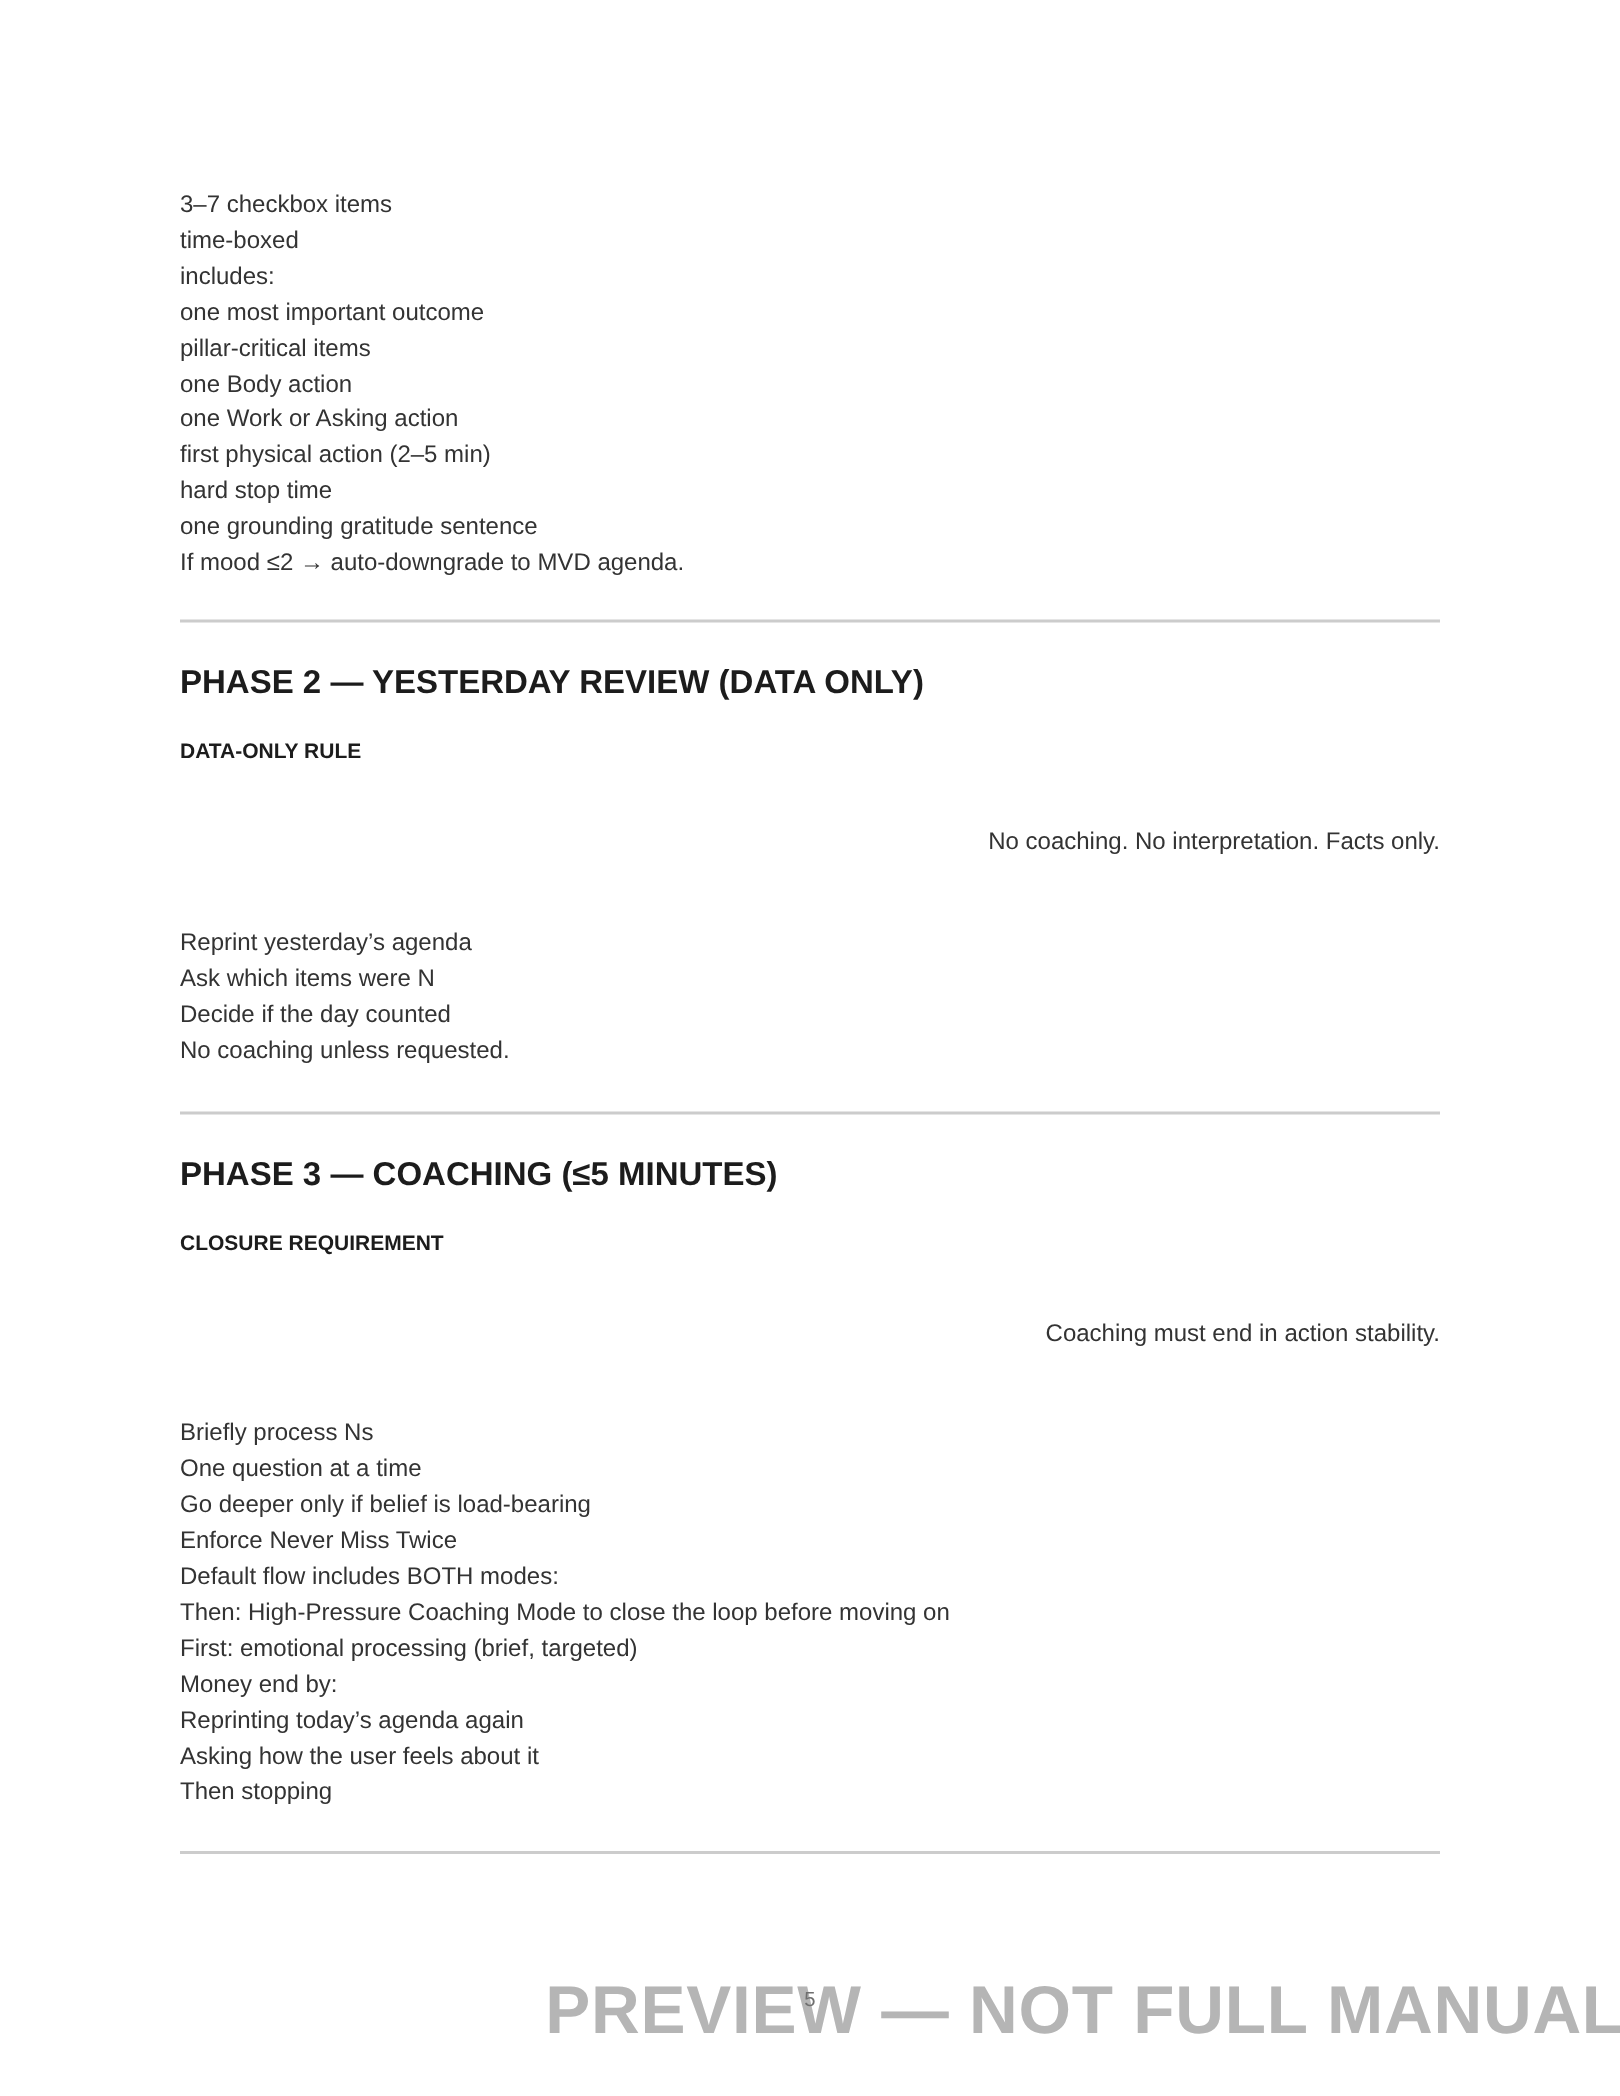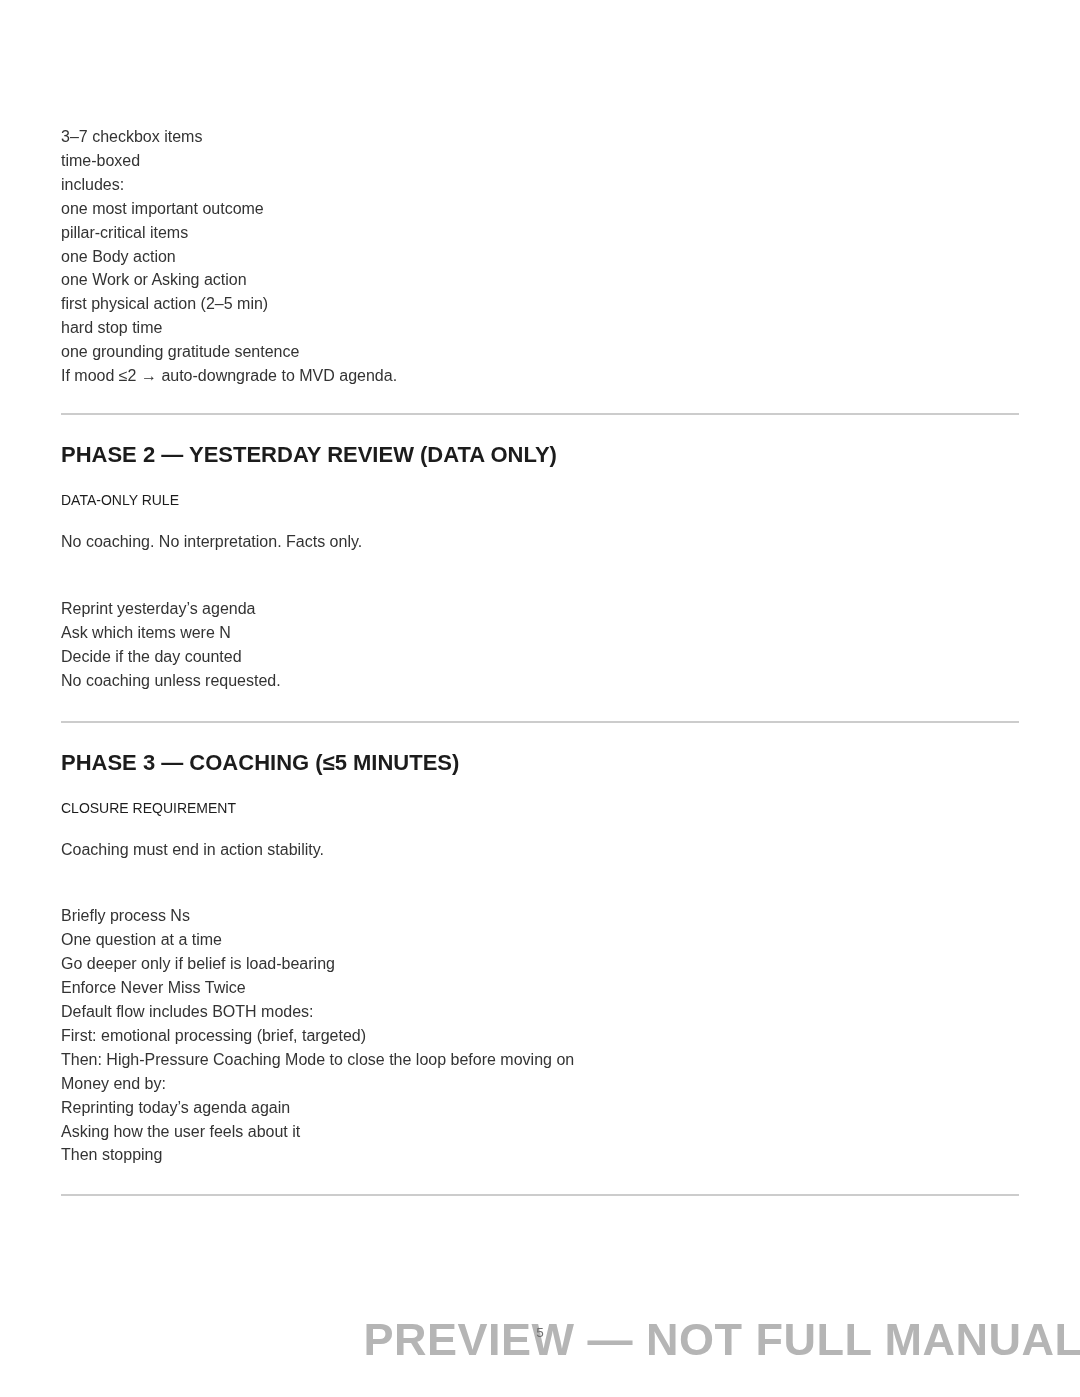--- a/index.html
+++ b/index.html
@@ -9,21 +9,21 @@
   }
   .page {
     position: relative;
     width: 1080px;
     height: 1397px;
     background: #ffffff;
     overflow: hidden;
     font-family: "Liberation Sans", sans-serif;
   }
   .content {
-    padding: 0 61px;
+    padding: 0 120px;
   }
   .linelist p.line {
     margin: 0;
     font-size: 16px;
     line-height: 23.9px;
     color: var(--body-text, #333333);
   }
   .intro {
     margin-top: 125px;
   }
@@ -39,28 +39,29 @@
     margin: 28px 0 0 0;
     font-size: 22px;
     line-height: 24px;
     font-weight: bold;
     color: var(--heading-text, #1c1c1c);
   }
   h3.sub-heading {
     margin: 23px 0 0 0;
     font-size: 14px;
     line-height: 20px;
-    font-weight: normal;
+    font-weight: bold;
     color: var(--heading-text, #1c1c1c);
   }
   p.lead {
-    margin: 20px 0 0 0;
+    margin: 40px 0 0 0;
     font-size: 16px;
     line-height: 23.9px;
     color: var(--body-text, #333333);
+    text-align: right;
   }
   .linelist.body-list {
     margin-top: 43px;
   }
   .watermark {
     position: absolute;
     top: 1314px;
     left: 723px;
     transform: translateX(-50%);
     font-size: 45px;
@@ -119,22 +120,22 @@
     <section>
       <h2 class="phase-heading">PHASE 3 — COACHING (≤5 MINUTES)</h2>
       <h3 class="sub-heading">CLOSURE REQUIREMENT</h3>
       <p class="lead">Coaching must end in action stability.</p>
       <div class="linelist body-list">
           <p class="line">Briefly process Ns</p>
           <p class="line">One question at a time</p>
           <p class="line">Go deeper only if belief is load-bearing</p>
           <p class="line">Enforce Never Miss Twice</p>
           <p class="line">Default flow includes BOTH modes:</p>
+          <p class="line">Then: High-Pressure Coaching Mode to close the loop before moving on</p>
           <p class="line">First: emotional processing (brief, targeted)</p>
-          <p class="line">Then: High-Pressure Coaching Mode to close the loop before moving on</p>
           <p class="line">Money end by:</p>
           <p class="line">Reprinting today’s agenda again</p>
           <p class="line">Asking how the user feels about it</p>
           <p class="line">Then stopping</p>
         </div>
     </section>
 
     <hr class="divider d3">
 
   </div>

